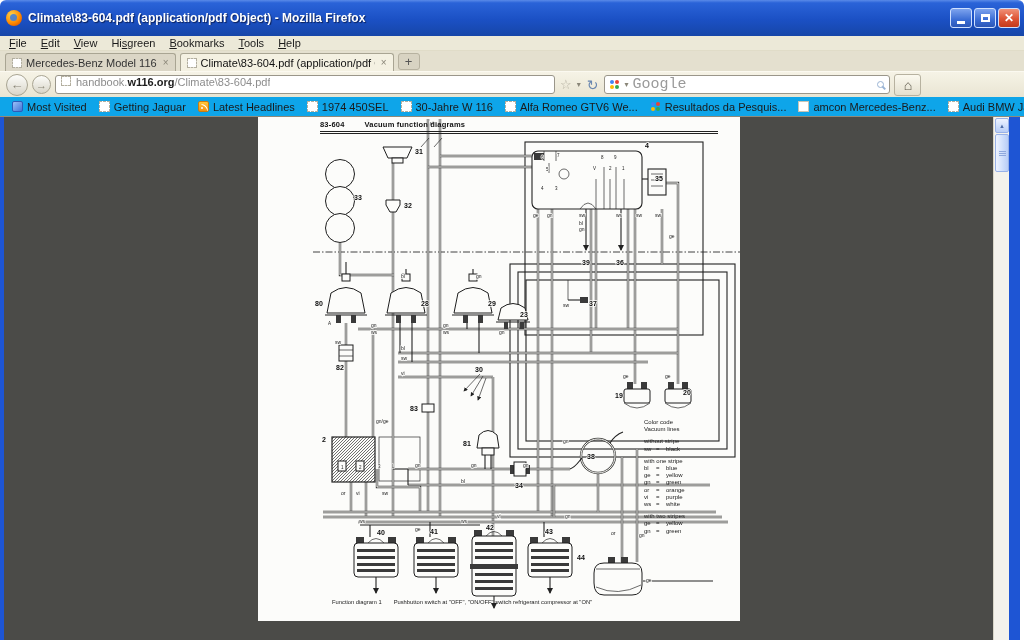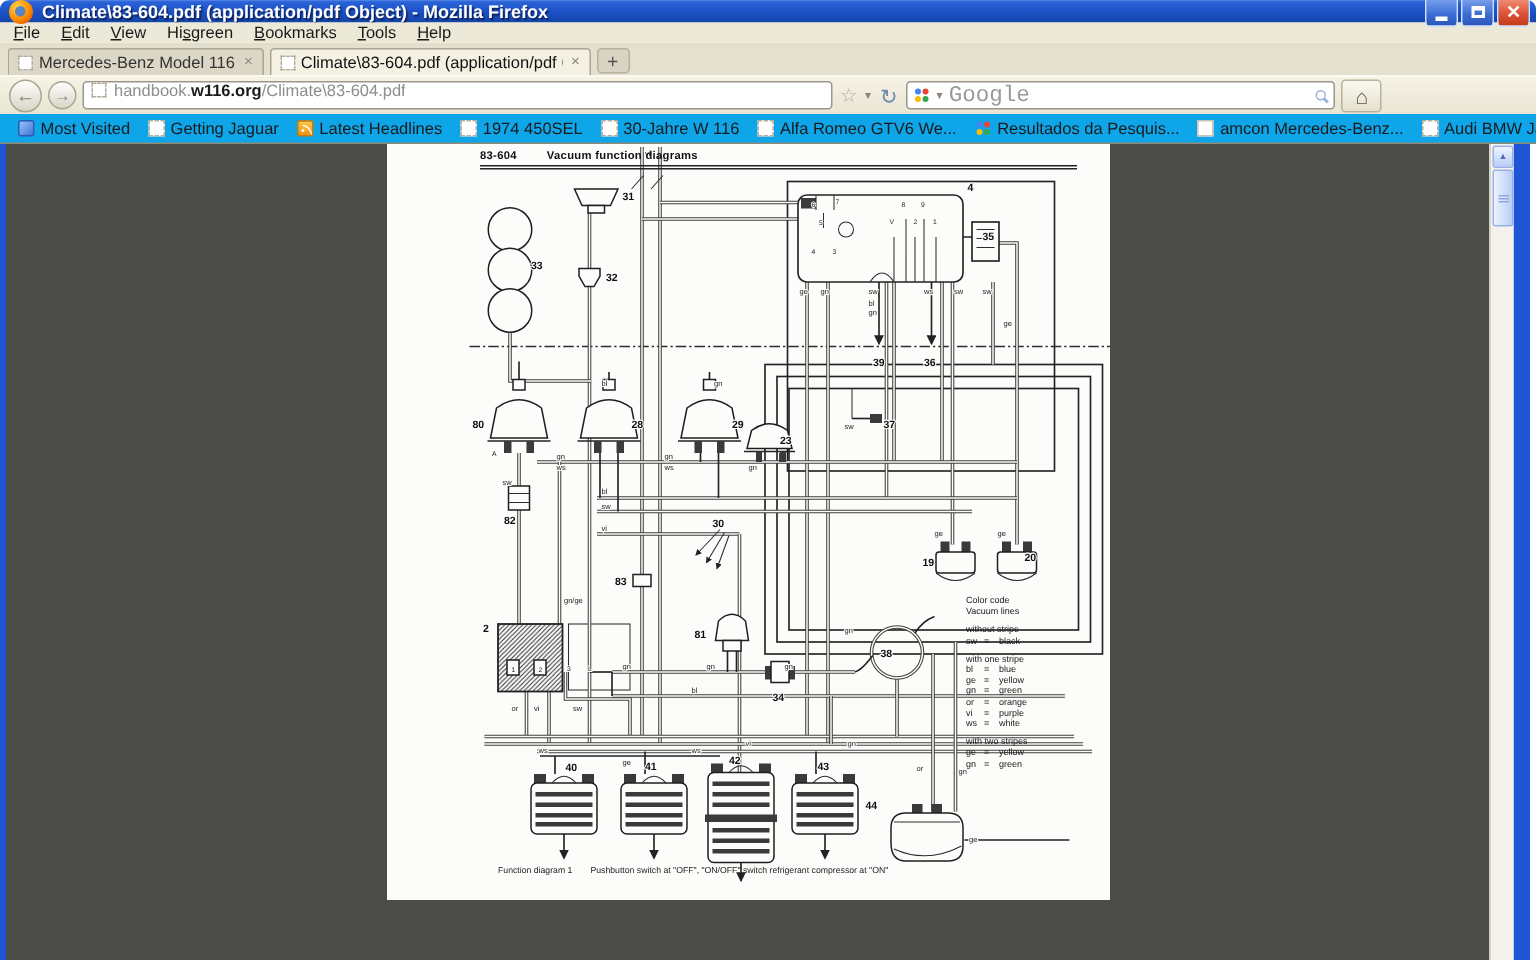--- a/index.html
+++ b/index.html
@@ -1,21 +1,21 @@
 <!DOCTYPE html>
 <html><head>
 <meta charset="utf-8">
 <style>
   * { margin:0; padding:0; box-sizing:border-box; }
   html,body { width:1024px; height:640px; overflow:hidden; background:#fff;
     font-family:"Liberation Sans",sans-serif; }
   .screen { position:relative; width:1024px; height:640px; background:#fff; }
 
   
-  .titlebar { height:15px; display:flex; align-items:center; padding:0 4px 0 6px;
+  .titlebar { height:36px; display:flex; align-items:center; padding:0 4px 0 6px;
     background:linear-gradient(180deg,#5a8ae8 0%,#2a63d8 8%,#1b50c4 55%,#1646a8 100%);
     border-radius:6px 6px 0 0; }
   .ff-icon { width:16px; height:16px; border-radius:50%; flex:none; position:relative;
     background:radial-gradient(circle at 35% 30%,#ffd24a,#ff8a00 55%,#d84f00 90%); }
   .ff-icon::after { content:''; position:absolute; left:4px; top:4px; width:7px; height:7px;
     border-radius:50%; background:#3b7de0; opacity:.85; }
   .title-text { color:#fff; font-weight:bold; font-size:12px; margin-left:6px;
     text-shadow:1px 1px 1px rgba(0,0,20,.6); white-space:nowrap; overflow:hidden; flex:1; }
   .win-buttons { display:flex; gap:2px; }
   .win-btn { width:22px; height:20px; border-radius:3px; border:1px solid #cfe0ff;

